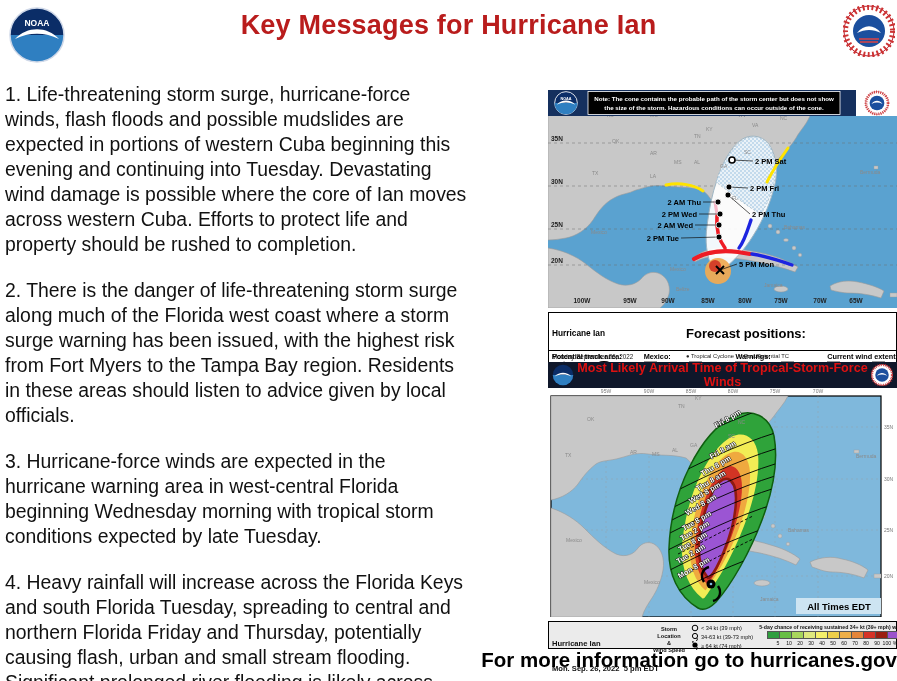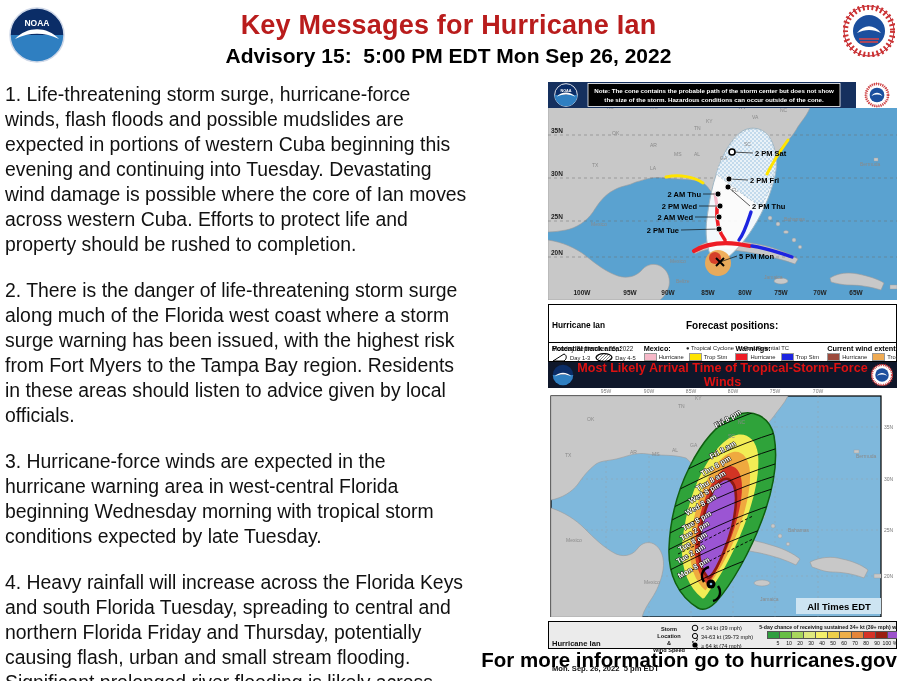--- a/index.html
+++ b/index.html
@@ -12,38 +12,38 @@
   .hdr-sub{position:absolute;left:0;right:0;top:44px;text-align:center;font-weight:bold;font-size:21px;color:#000;white-space:pre;}
   .logo{position:absolute;}
   .logo-noaa-hdr{top:6px;left:8px;}
   .logo-nws-hdr{top:5px;left:843px;}
 
   
   .messages{position:absolute;left:5px;top:82px;width:462px;font-size:19.4px;line-height:25px;color:#111;}
   .messages p{margin:0 0 21px 0;}
 
   
-  .conewrap{position:absolute;left:548px;top:82px;width:349px;}
+  .conewrap{position:absolute;left:548px;top:90px;width:349px;}
   .arrwrap{position:absolute;left:548px;top:362px;width:349px;}
   svg text{font-family:"Liberation Sans",sans-serif;}
 
   
   .latlon text{font-size:6.5px;font-weight:bold;fill:#222;}
   .geo text{font-size:5px;fill:#8a8a8a;}
   .track text{font-size:7.5px;font-weight:bold;fill:#000;}
   .note-text{font-size:6.2px;font-weight:bold;fill:#fff;text-anchor:middle;}
 
   
   .infobox{box-sizing:border-box;width:349px;height:38px;border:1.5px solid #000;border-bottom:none;background:#fff;display:flex;font-size:6.3px;color:#222;}
   .infobox .col{padding:1px 3px;white-space:pre;line-height:7.6px;}
   .infobox .c1{width:128px;}
   .infobox .c2{width:112px;}
   .infobox .c3{width:109px;font-size:5.8px;}
   .infobox .bold{font-weight:bold;font-size:8.3px;color:#000;line-height:9px;}
-  .infobox .c3 .bold{font-size:10px;}
+  .infobox .c3 .bold{font-size:13px;}
 
   
   .legend1{box-sizing:border-box;width:349px;height:20px;border:1.5px solid #000;background:#fff;display:flex;align-items:stretch;padding:1px 3px;gap:8px;}
   .lg-group{display:flex;flex-direction:column;justify-content:space-between;}
   .lg-title{font-weight:bold;font-size:7.3px;color:#000;white-space:nowrap;}
   .lg-items{display:flex;gap:5px;align-items:center;}
   .lg-item{display:flex;gap:2px;align-items:center;font-size:5.8px;color:#222;white-space:nowrap;}
   .sw{width:11px;height:6px;border:0.5px solid #999;}
 
   
@@ -80,21 +80,20 @@
 
   <div class="hdr">
     <svg class="logo logo-noaa-hdr" width="58" height="58" viewBox="-29 -29 58 58">
       <circle r="27" fill="#0b2d67"></circle>
       <path d="M-27,0 A27,27 0 0 0 27,0 L-27,0 Z" fill="#2f7fc1"></path>
       <path d="M-22,4 C-10,-9 10,-9 22,4 C8,-3 -8,-3 -22,4 Z" fill="#fff"></path>
       <text y="-9" text-anchor="middle" font-size="8.5" font-weight="bold" fill="#fff">NOAA</text>
       <circle r="27" fill="none" stroke="#cfd8e8" stroke-width="1.5"></circle>
     </svg>
     <div class="hdr-title">Key Messages for Hurricane Ian</div>
-    <div class="hdr-sub">Advisory 15:  5:00 PM EDT Mon Sep 26, 2022</div>
     <svg class="logo logo-nws-hdr" width="52" height="52" viewBox="-26 -26 52 52">
       <circle r="25" fill="#fff" stroke="#b23" stroke-width="1"></circle>
       <circle r="24" fill="none" stroke="#c33" stroke-width="6" stroke-dasharray="2 2.6"></circle>
       <circle r="16" fill="#1b4f9e"></circle>
       <path d="M-12,2 C-5,-7 5,-7 12,2 C4,-2 -4,-2 -12,2 Z" fill="#fff"></path>
       <path d="M-10,8 L10,8 M-9,11 L9,11" stroke="#d44" stroke-width="1.6"></path>
     </svg>
   </div>
 
   <div class="messages">

